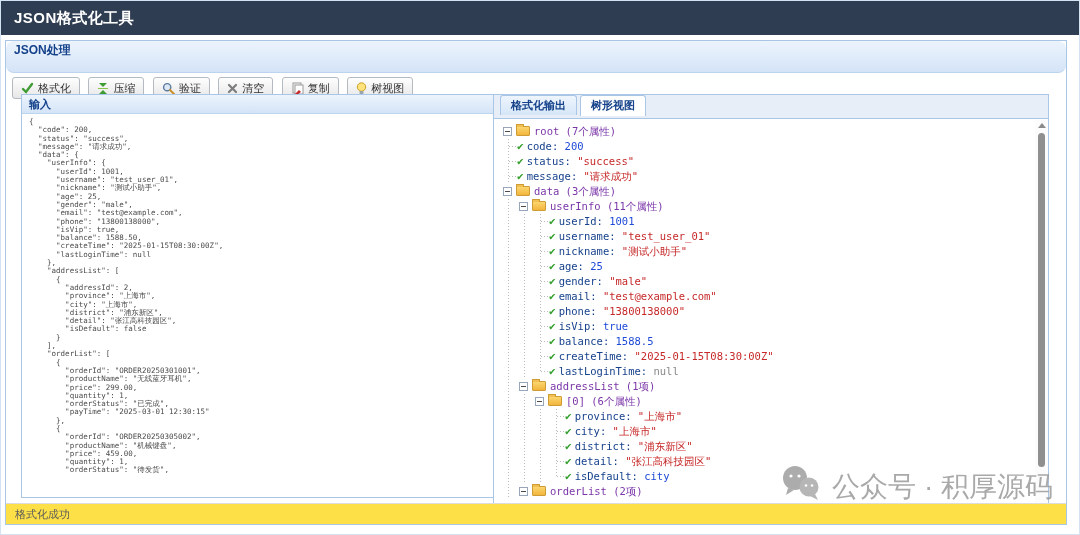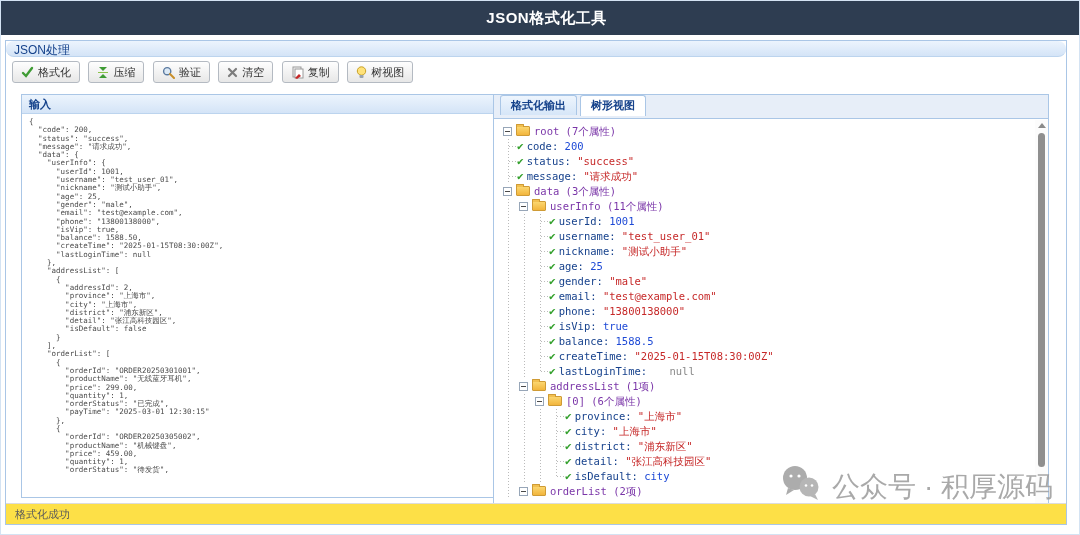--- a/index.html
+++ b/index.html
@@ -1,24 +1,24 @@
 <!DOCTYPE html>
 <html><head>
 <meta charset="utf-8">
 <style>
   * { margin:0; padding:0; box-sizing:border-box; }
   body { font-family:"Liberation Sans","DejaVu Sans",sans-serif; background:#fff; }
   .app { position:relative; width:1080px; height:535px; border:1px solid #d4e3f3; background:#fff; overflow:hidden; }
 
   .titlebar { position:absolute; left:0; top:0; right:0; height:34px; background:#2e3d51; color:#fff;
-              font-size:15px; font-weight:bold; line-height:34px; padding-left:13px; letter-spacing:.5px;text-align:center; }
+              font-size:15px; font-weight:bold; line-height:34px; padding-left:13px; letter-spacing:.5px; }
 
   .main-panel { position:absolute; left:4px; top:39px; width:1062px; height:485px;
                 border:1px solid #aac6e6; background:#fff; }
-  .blue-header { height:16px; line-height:19px; padding-left:8px; font-size:12px; font-weight:normal; color:#15428b;
+  .blue-header { height:32px; line-height:19px; padding-left:8px; font-size:12px; font-weight:bold; color:#15428b;
                  background:linear-gradient(#ecf4fd,#d4e4f7); border-bottom:1px solid #bcd4ee;border-radius:8px; }
 
   .toolbar { height:31px; padding:4px 6px; background:#fff; }
   .tb-btn { display:inline-flex; align-items:center; gap:4px; height:22px; padding:0 8px; margin-right:4px;
             border:1px solid #b4bac2; border-radius:3px; background:linear-gradient(#fefefe,#e7e7e7);
             font-size:11px; color:#333; cursor:pointer; vertical-align:top;justify-content:center; }
   .tb-btn svg { display:block; }
 
   .sub-panel { position:absolute; border:1px solid #aac6e6; background:#fff; }
   .input-panel { left:15px; top:53px; width:571px; height:404px; }
@@ -57,21 +57,21 @@
   .ebox::before { content:""; position:absolute; left:1px; right:1px; top:3px; height:1px; background:#4a4a4a; }
   .ficon { display:inline-block; width:14px; height:10px; background:linear-gradient(#fbd66f,#f2b53c);
            border:1px solid #cf9b35; border-radius:1px; vertical-align:middle; margin:0 4px 2px 0; position:relative; }
   .ficon::before { content:""; position:absolute; top:-3px; left:-1px; width:6px; height:2px;
                    background:#f2c050; border:1px solid #cf9b35; border-bottom:none; border-radius:1px 1px 0 0; }
   .cicon { color:#33a02c; font-weight:bold; font-size:11px; margin-right:3px; }
   .f-txt { color:#7a35a8; }
   .k-txt { color:#16418c; }
   .vt-num, .vt-bool { color:#1d49d6; }
   .vt-str { color:#c62828; }
-  .vt-null { color:#8a8a8a;margin-left:16px; }
+  .vt-null { color:#8a8a8a; }
 
   .statusbar { position:absolute; left:0; right:0; bottom:0; height:21px; line-height:20px; background:#fde047;
                border-top:1px solid #dcdcdc; font-size:11px; color:#5a5a5a; padding-left:9px; }
 
   .watermark { position:absolute; top:464px; right:26px; display:flex; align-items:center; gap:10px;
                color:#9b9b9b; opacity:.85; font-size:28px; font-weight:500; z-index:50; pointer-events:none; }
 </style>
 </head>
 <body>
 

